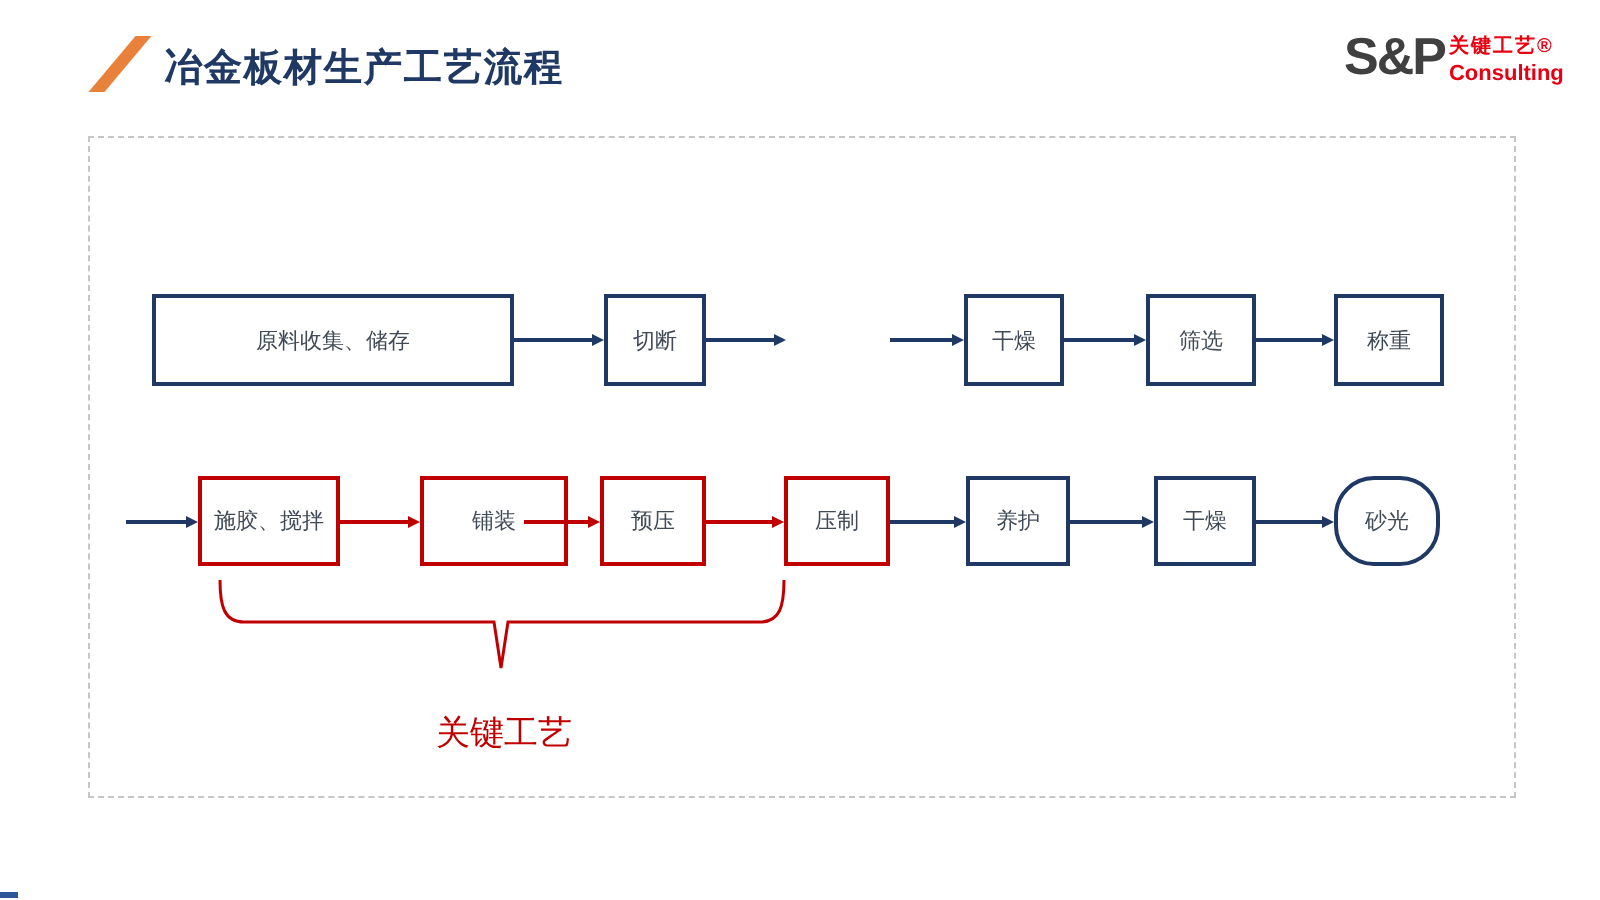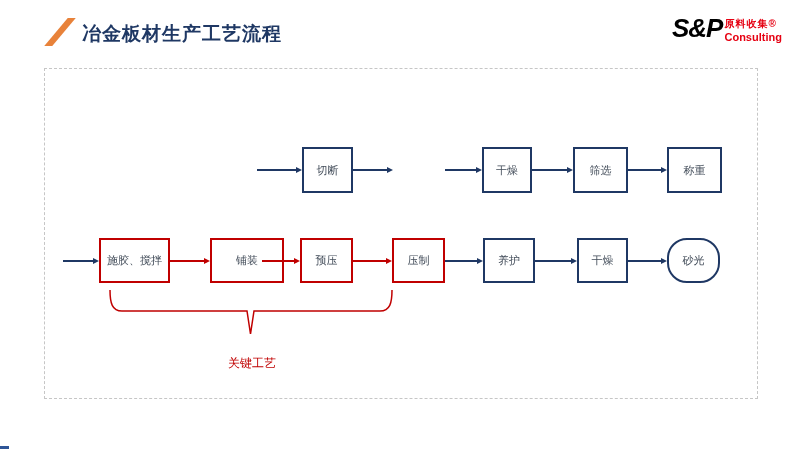--- a/index.html
+++ b/index.html
@@ -3,21 +3,21 @@
 <meta charset="utf-8">
 <style>
   html,body{margin:0;padding:0;}
   body{font-family:"Liberation Sans","DejaVu Sans",sans-serif;background:#ffffff;}
   .slide{position:relative;width:800px;height:450px;background:#ffffff;overflow:hidden;}
 
   
   .slash{position:absolute;left:56px;top:18px;width:8px;height:28px;background:#E8823A;transform:skewX(-40deg);}
   .title{position:absolute;left:82px;top:21px;margin:0;font-size:19px;font-weight:bold;color:#1F3864;letter-spacing:1px;white-space:nowrap;text-align:right;}
   .logo{position:absolute;left:672px;top:15px;display:flex;align-items:flex-start;}
-  .logo-sp{font-size:26px;font-weight:900;font-style:italic;color:#000000;line-height:1;letter-spacing:-1px;}
+  .logo-sp{font-size:26px;font-weight:900;color:#404040;line-height:1;letter-spacing:-1px;}
   .logo-right{display:flex;flex-direction:column;margin-left:2px;margin-top:3px;}
   .logo-cn{font-size:10px;font-weight:bold;color:#E60012;line-height:1.25;letter-spacing:1px;white-space:nowrap;}
   .logo-en{font-size:11px;font-weight:bold;color:#E60012;line-height:1.1;white-space:nowrap;}
 
   
   .frame{position:absolute;left:44px;top:68px;width:712px;height:329px;border:1px dashed #C6C6C6;background:#ffffff;}
 
   
   .box{position:absolute;box-sizing:border-box;border:2px solid #1F3864;background:#ffffff;display:flex;align-items:center;justify-content:center;font-size:11px;color:#414B58;white-space:nowrap;}
   .box.red{border-color:#C00000;}
@@ -43,42 +43,45 @@
   .arrow.red::after{border-left-color:#C00000;}
   .r1{top:169px;} .r2{top:260px;}
   .a1{left:257px;width:39px;} .a2{left:353px;width:34px;} .a3{left:445px;width:31px;}
   .a4{left:532px;width:35px;} .a5{left:628px;width:33px;}
   .a6{left:63px;width:30px;}  .a7{left:170px;width:34px;} .a8{left:262px;width:32px;}
   .a9{left:353px;width:33px;} .a10{left:445px;width:32px;} .a11{left:535px;width:36px;}
   .a12{left:628px;width:33px;}
 
   
   .brace{position:absolute;left:105px;top:286px;}
-  .key-label{position:absolute;left:212px;top:355px;width:80px;text-align:center;font-size:12px;color:#C00000;white-space:nowrap;}
+  .key-label{position:absolute;left:212px;top:355px;width:80px;text-align:center;font-size:17px;color:#C00000;white-space:nowrap;}
 
   .bottom-mark{position:absolute;left:0;top:446px;width:9px;height:3px;background:#2E5597;}
 </style>
 </head>
 <body>
 
 <div class="slide">
 
   <div class="slash"></div>
   <h1 class="title">冶金板材生产工艺流程</h1>
 
   <div class="logo">
     <span class="logo-sp">S&amp;P</span>
     <span class="logo-right">
-      <span class="logo-cn">原料收集®</span>
+      <span class="logo-cn">关键工艺®</span>
       <span class="logo-en">Consulting</span>
     </span>
   </div>
 
   <div class="frame"></div>
 
+  <div class="box b11">
+      <span>原料收集、储存</span>
+    </div>
   <div class="box b12">
       <span>切断</span>
     </div>
   <div class="box b14">
       <span>干燥</span>
     </div>
   <div class="box b15">
       <span>筛选</span>
     </div>
   <div class="box red b21">

